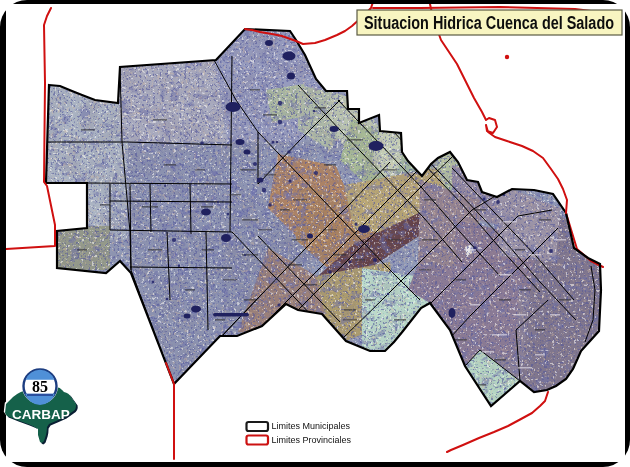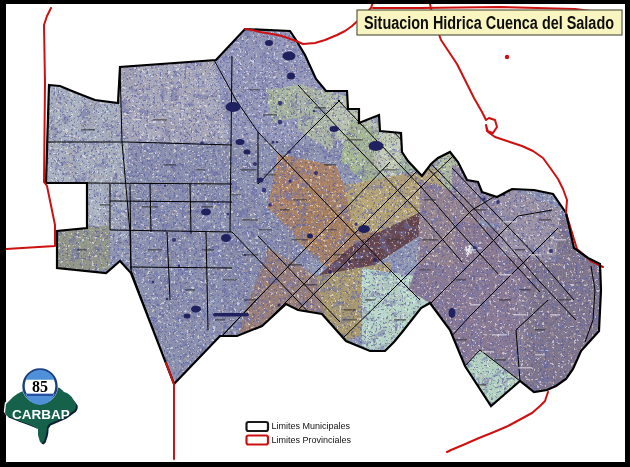--- a/index.html
+++ b/index.html
@@ -1,17 +1,17 @@
 <!DOCTYPE html>
 <html><head>
 <meta charset="utf-8">
 <style>
   html,body{margin:0;padding:0;background:#fff;}
   #wrap{position:relative;width:630px;height:467px;overflow:hidden;background:#fff;
-        font-family:"Liberation Sans",sans-serif;}
+        font-family:"Liberation Sans",sans-serif;border-radius:27px;}
   svg{position:absolute;left:0;top:0;}
 </style>
 </head>
 <body>
 <div id="wrap">
 <svg width="630" height="467" viewBox="0 0 630 467">
   <defs>
     <filter id="speckdark" x="0" y="0" width="100%" height="100%">
       <feTurbulence type="fractalNoise" baseFrequency="0.45" numOctaves="2" seed="7"></feTurbulence>
       <feColorMatrix type="matrix" values="0 0 0 0 0.09  0 0 0 0 0.10  0 0 0 0 0.33  8 8 0 0 -8.8"></feColorMatrix>

